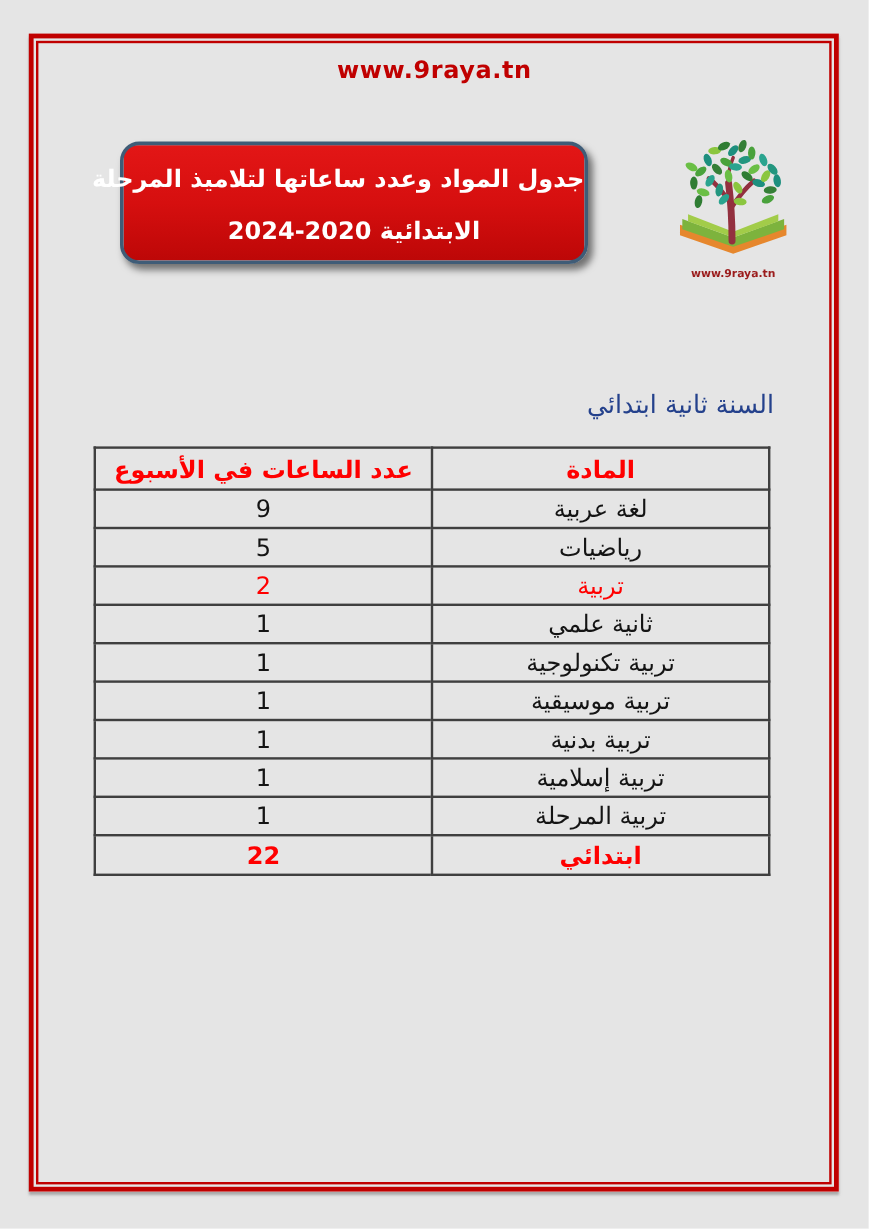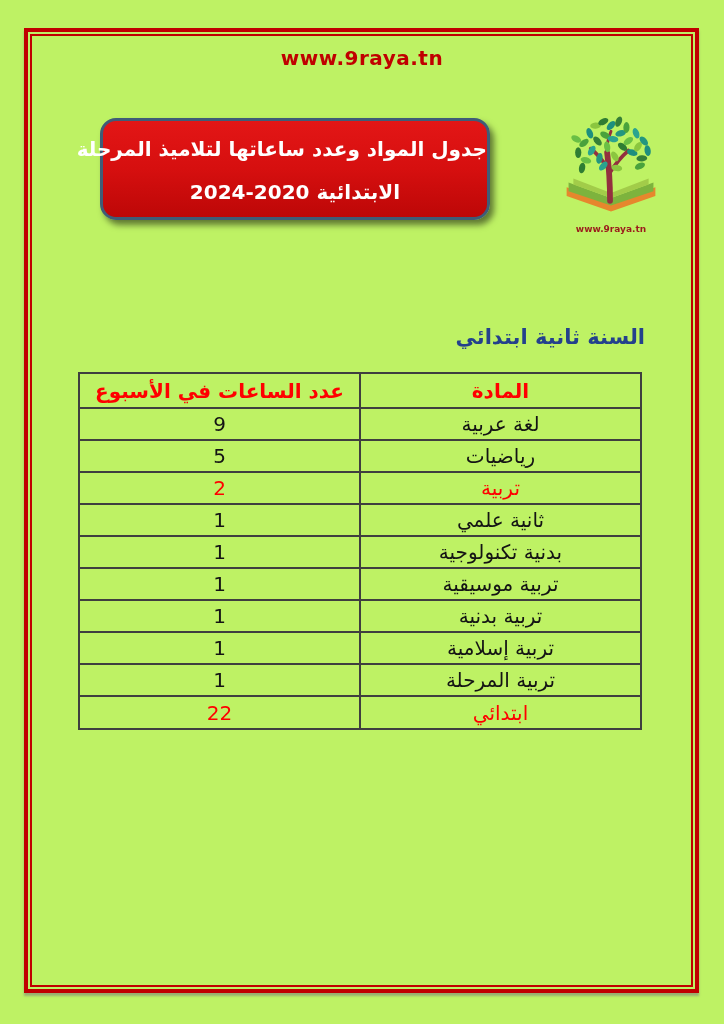--- a/index.html
+++ b/index.html
@@ -1,46 +1,46 @@
 <!DOCTYPE html>
 <html lang="ar"><head>
 <meta charset="utf-8">
 <style>
   html,body{margin:0;padding:0;background:#ffffff;}
   body{font-family:"DejaVu Sans",sans-serif;}
-  .page{position:relative;width:724px;height:1024px;background:#bef264;overflow:hidden;}
+  .page{position:relative;width:724px;height:1024px;background:#e5e5e5;overflow:hidden;}
 
   
   .frame{position:absolute;left:24px;top:28px;right:25px;bottom:31px;
          border:4px solid #c00000;box-shadow:0 3px 2px rgba(120,120,120,.55);}
   .frame-inner{position:absolute;inset:2px;border:2px solid #c00000;}
 
   .site-header{position:absolute;top:46px;left:0;width:100%;text-align:center;
          color:#c00000;font-weight:bold;font-size:20px;letter-spacing:.5px;}
 
   .banner{position:absolute;left:100px;top:118px;width:390px;height:102px;
          box-sizing:border-box;border:3px solid #3f5c77;border-radius:16px;
          background:linear-gradient(180deg,#e31616 0%,#d60f0f 50%,#bd0707 100%);
          box-shadow:4px 5px 6px rgba(0,0,0,.5);
          color:#ffffff;text-align:center;direction:rtl;padding-top:7px;}
   .banner .line{font-weight:bold;font-size:20px;line-height:43px;white-space:nowrap;}
 
   .logo{position:absolute;left:552px;top:114px;width:118px;text-align:center;}
   .logo-caption{color:#9b1c1c;font-weight:bold;font-size:9px;margin-top:-2px;}
 
   .section-title{position:absolute;top:325px;right:79px;color:#24418c;
-         font-weight:bold;font-size:21px;direction:rtl;}
+         font-weight:normal;font-size:21px;direction:rtl;}
 
   table.subjects{position:absolute;left:78px;top:372px;width:564px;
          border-collapse:collapse;direction:rtl;table-layout:fixed;}
   .subjects th,.subjects td{border:2px solid #3f3f3f;text-align:center;
          padding:0;font-size:20px;color:#141414;height:30px;width:50%;}
   .subjects thead th{color:#ff0000;font-weight:bold;height:33px;}
   .subjects td.red,.subjects th.red{color:#ff0000;}
-  .subjects tfoot td{color:#ff0000;font-weight:normal;height:31px;}
+  .subjects tfoot td{color:#ff0000;font-weight:bold;height:31px;}
 </style>
 </head>
 <body>
 
 <div class="page">
 
   <div class="frame">
     <div class="frame-inner"></div>
   </div>
 
@@ -123,21 +123,21 @@
         </tr>
         <tr>
           <td class="red">تربية</td>
           <td class="red">2</td>
         </tr>
         <tr>
           <td>ثانية علمي</td>
           <td>1</td>
         </tr>
         <tr>
-          <td>بدنية تكنولوجية</td>
+          <td>تربية تكنولوجية</td>
           <td>1</td>
         </tr>
         <tr>
           <td>تربية موسيقية</td>
           <td>1</td>
         </tr>
         <tr>
           <td>تربية بدنية</td>
           <td>1</td>
         </tr>

